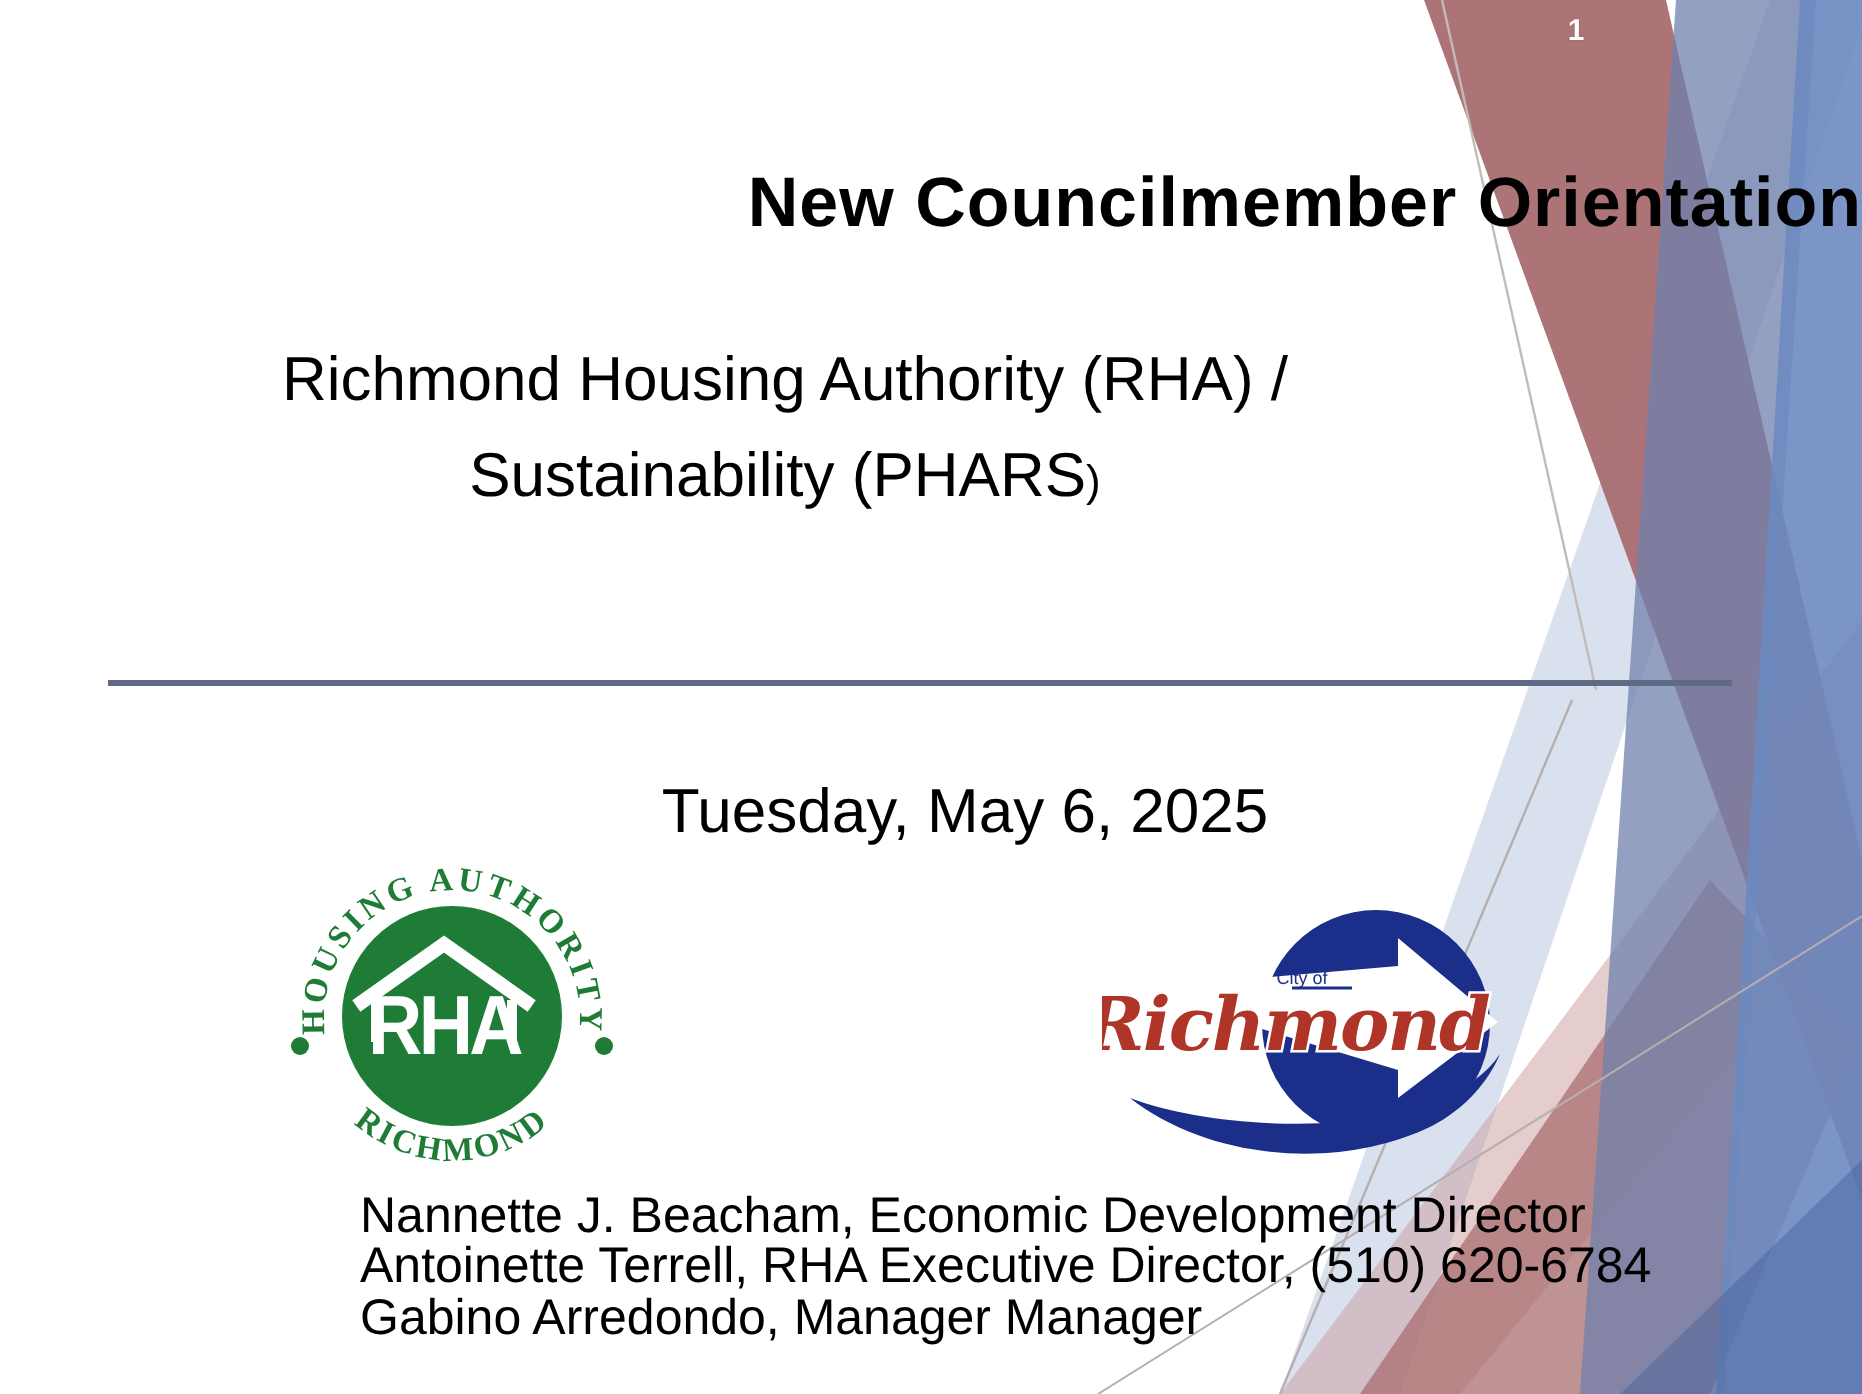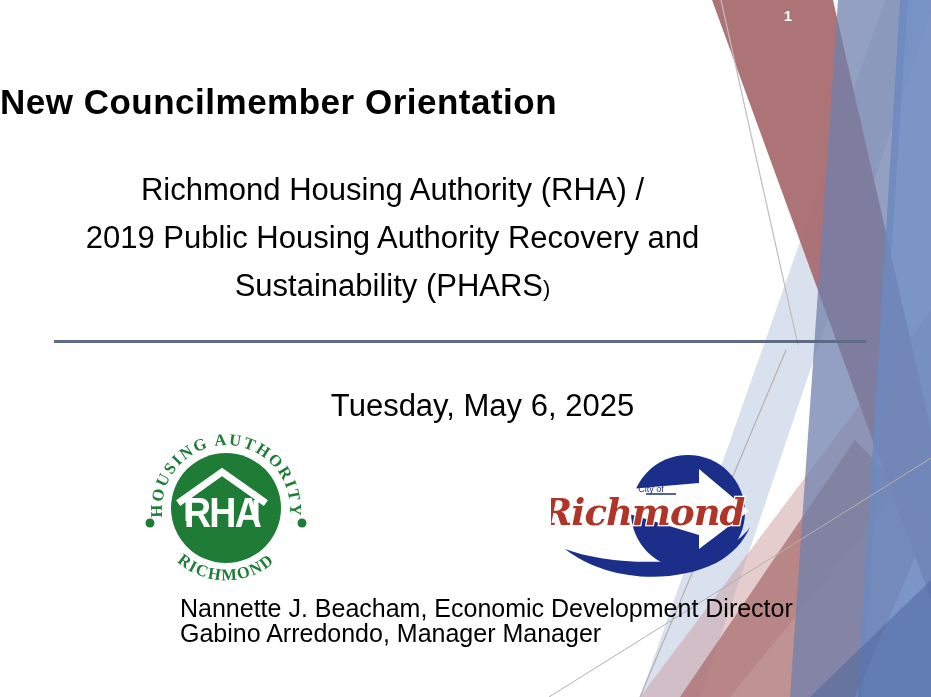--- a/index.html
+++ b/index.html
@@ -13,21 +13,21 @@
     margin:0 auto;
   }
   .deco{position:absolute;top:0;left:0;width:931px;height:697px;pointer-events:none;}
   .page-number{
     position:absolute;top:7px;left:778px;width:20px;
     color:#ffffff;font-size:15px;font-weight:bold;text-align:center;
     text-shadow:0 0 1px rgba(0,0,0,.2);
   }
   .title{
     position:absolute;top:82px;left:0;width:931px;
-    text-align:left;font-size:35px;font-weight:bold;letter-spacing:.5px;
+    text-align:right;font-size:35px;font-weight:bold;letter-spacing:.5px;
   }
   .subtitle{
     position:absolute;top:166px;left:0;width:785px;
     text-align:center;font-size:31px;line-height:48px;font-weight:400;
   }
   .subtitle .small-paren{font-size:22px;}
   .divider{
     position:absolute;top:340px;left:54px;width:812px;height:3px;
     background:#5f6a85;
   }
@@ -64,21 +64,20 @@
     <line x1="786" y1="350" x2="640" y2="697" stroke="#b7aeae" stroke-width="1.2"></line>
     <line x1="931" y1="458" x2="549" y2="697" stroke="#b7aeae" stroke-width="1"></line>
   </svg>
 
   <div class="page-number">1</div>
 
   <h1 class="title" style="margin:0;">New Councilmember Orientation</h1>
 
   <div class="subtitle">
     <div>Richmond Housing Authority (RHA) /</div>
-    <div>2019 Public Housing Authority Recovery and</div>
     <div><span>Sustainability (PHARS</span><span class="small-paren">)</span></div>
   </div>
 
   <div class="divider"></div>
 
   <div class="date-line">Tuesday, May 6, 2025</div>
 
   <svg class="rha-logo" viewBox="0 0 190 164" aria-hidden="true">
     <defs>
       <path id="rhaTopArc" d="M 33 98 A 64 64 0 1 1 157 98" fill="none"></path>
@@ -102,16 +101,17 @@
     <circle cx="137" cy="63" r="57" fill="#1b2f8a"></circle>
     <polygon points="55,42 148,34 148,20 198,62 148,100 148,86 55,58" fill="#ffffff"></polygon>
     <path d="M 14 100 C 55 132 120 136 165 114 C 182 105 193 92 199 78 C 186 98 152 110 120 112 C 82 115 40 110 14 100 Z" fill="#1b2f8a"></path>
     <path d="M 95 45 H 125" stroke="#1b2f8a" stroke-width="1.5"></path>
     <text class="city-of" x="100" y="43" text-anchor="middle" fill="#1b2f8a">City of</text>
     <text class="city-name" x="92" y="76" text-anchor="middle" fill="#ae3527" stroke="#ffffff" stroke-width="2.5" paint-order="stroke">Richmond</text>
   </svg>
 
   <div class="contacts">
     <div>Nannette J. Beacham, Economic Development Director</div>
+    <div>Antoinette Terrell, RHA Executive Director, (510) 620-6784</div>
     <div>Gabino Arredondo, Manager Manager</div>
   </div>
 
 </div>
 
 </body></html>

